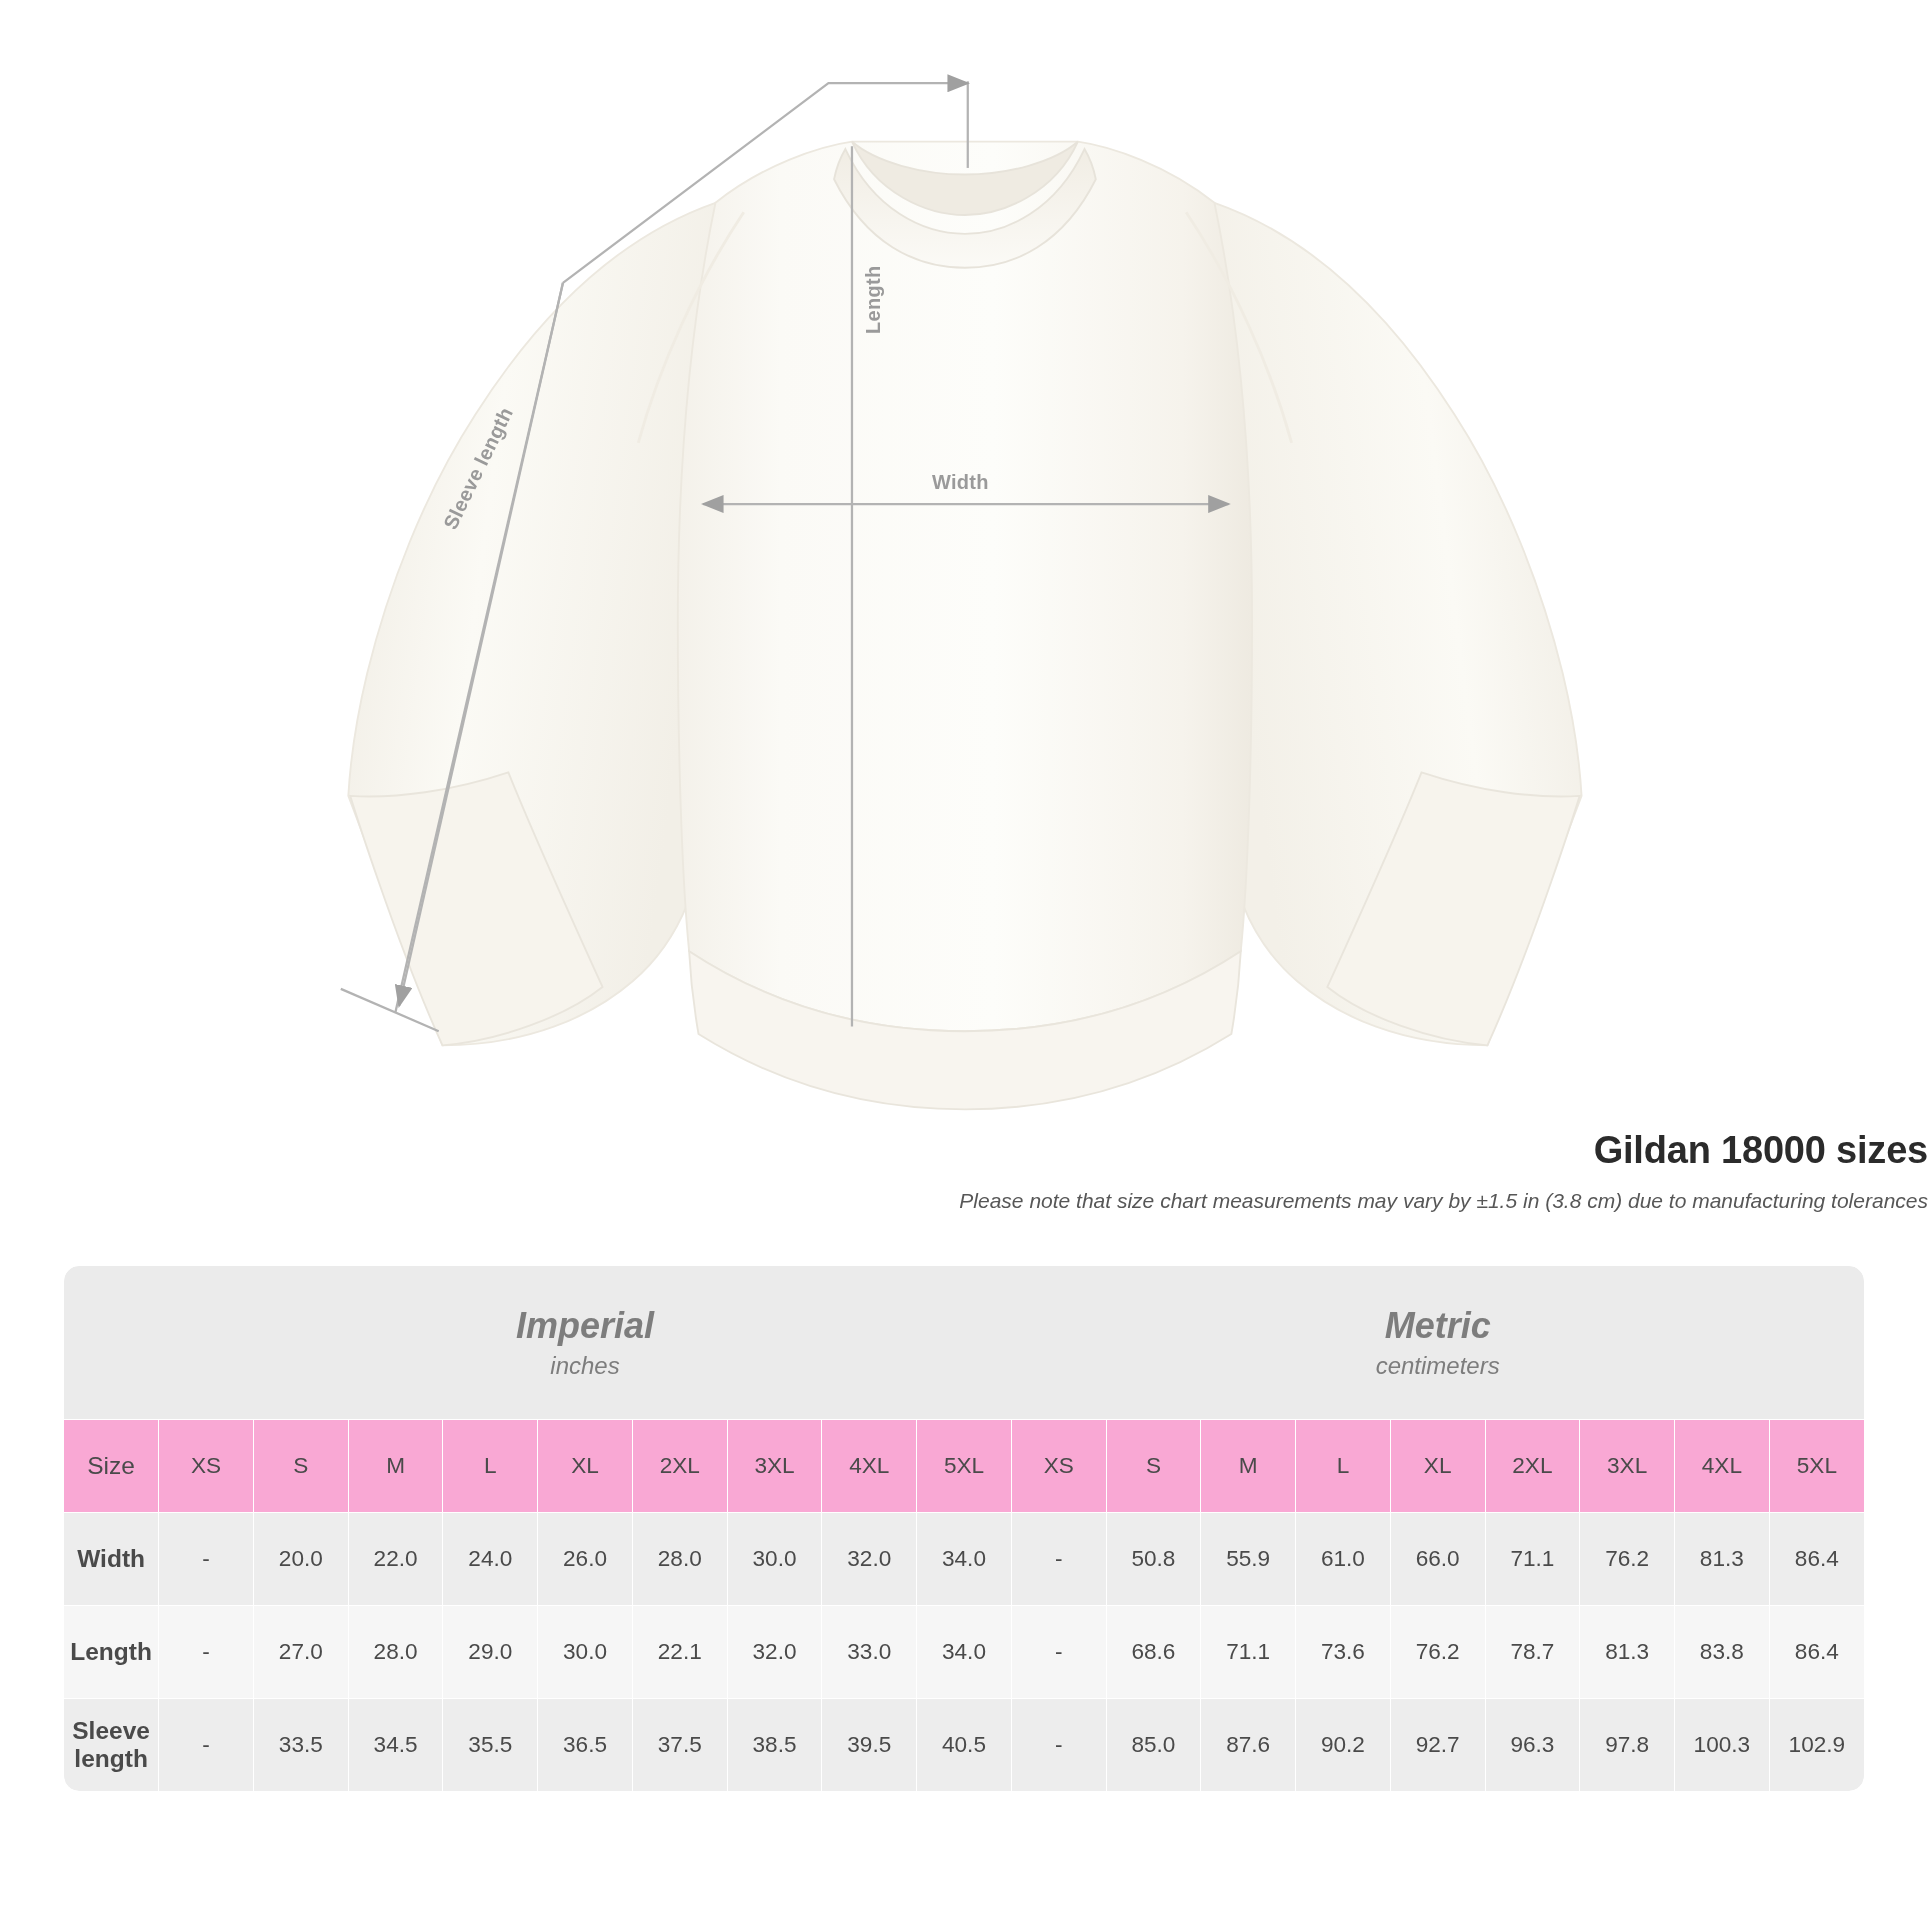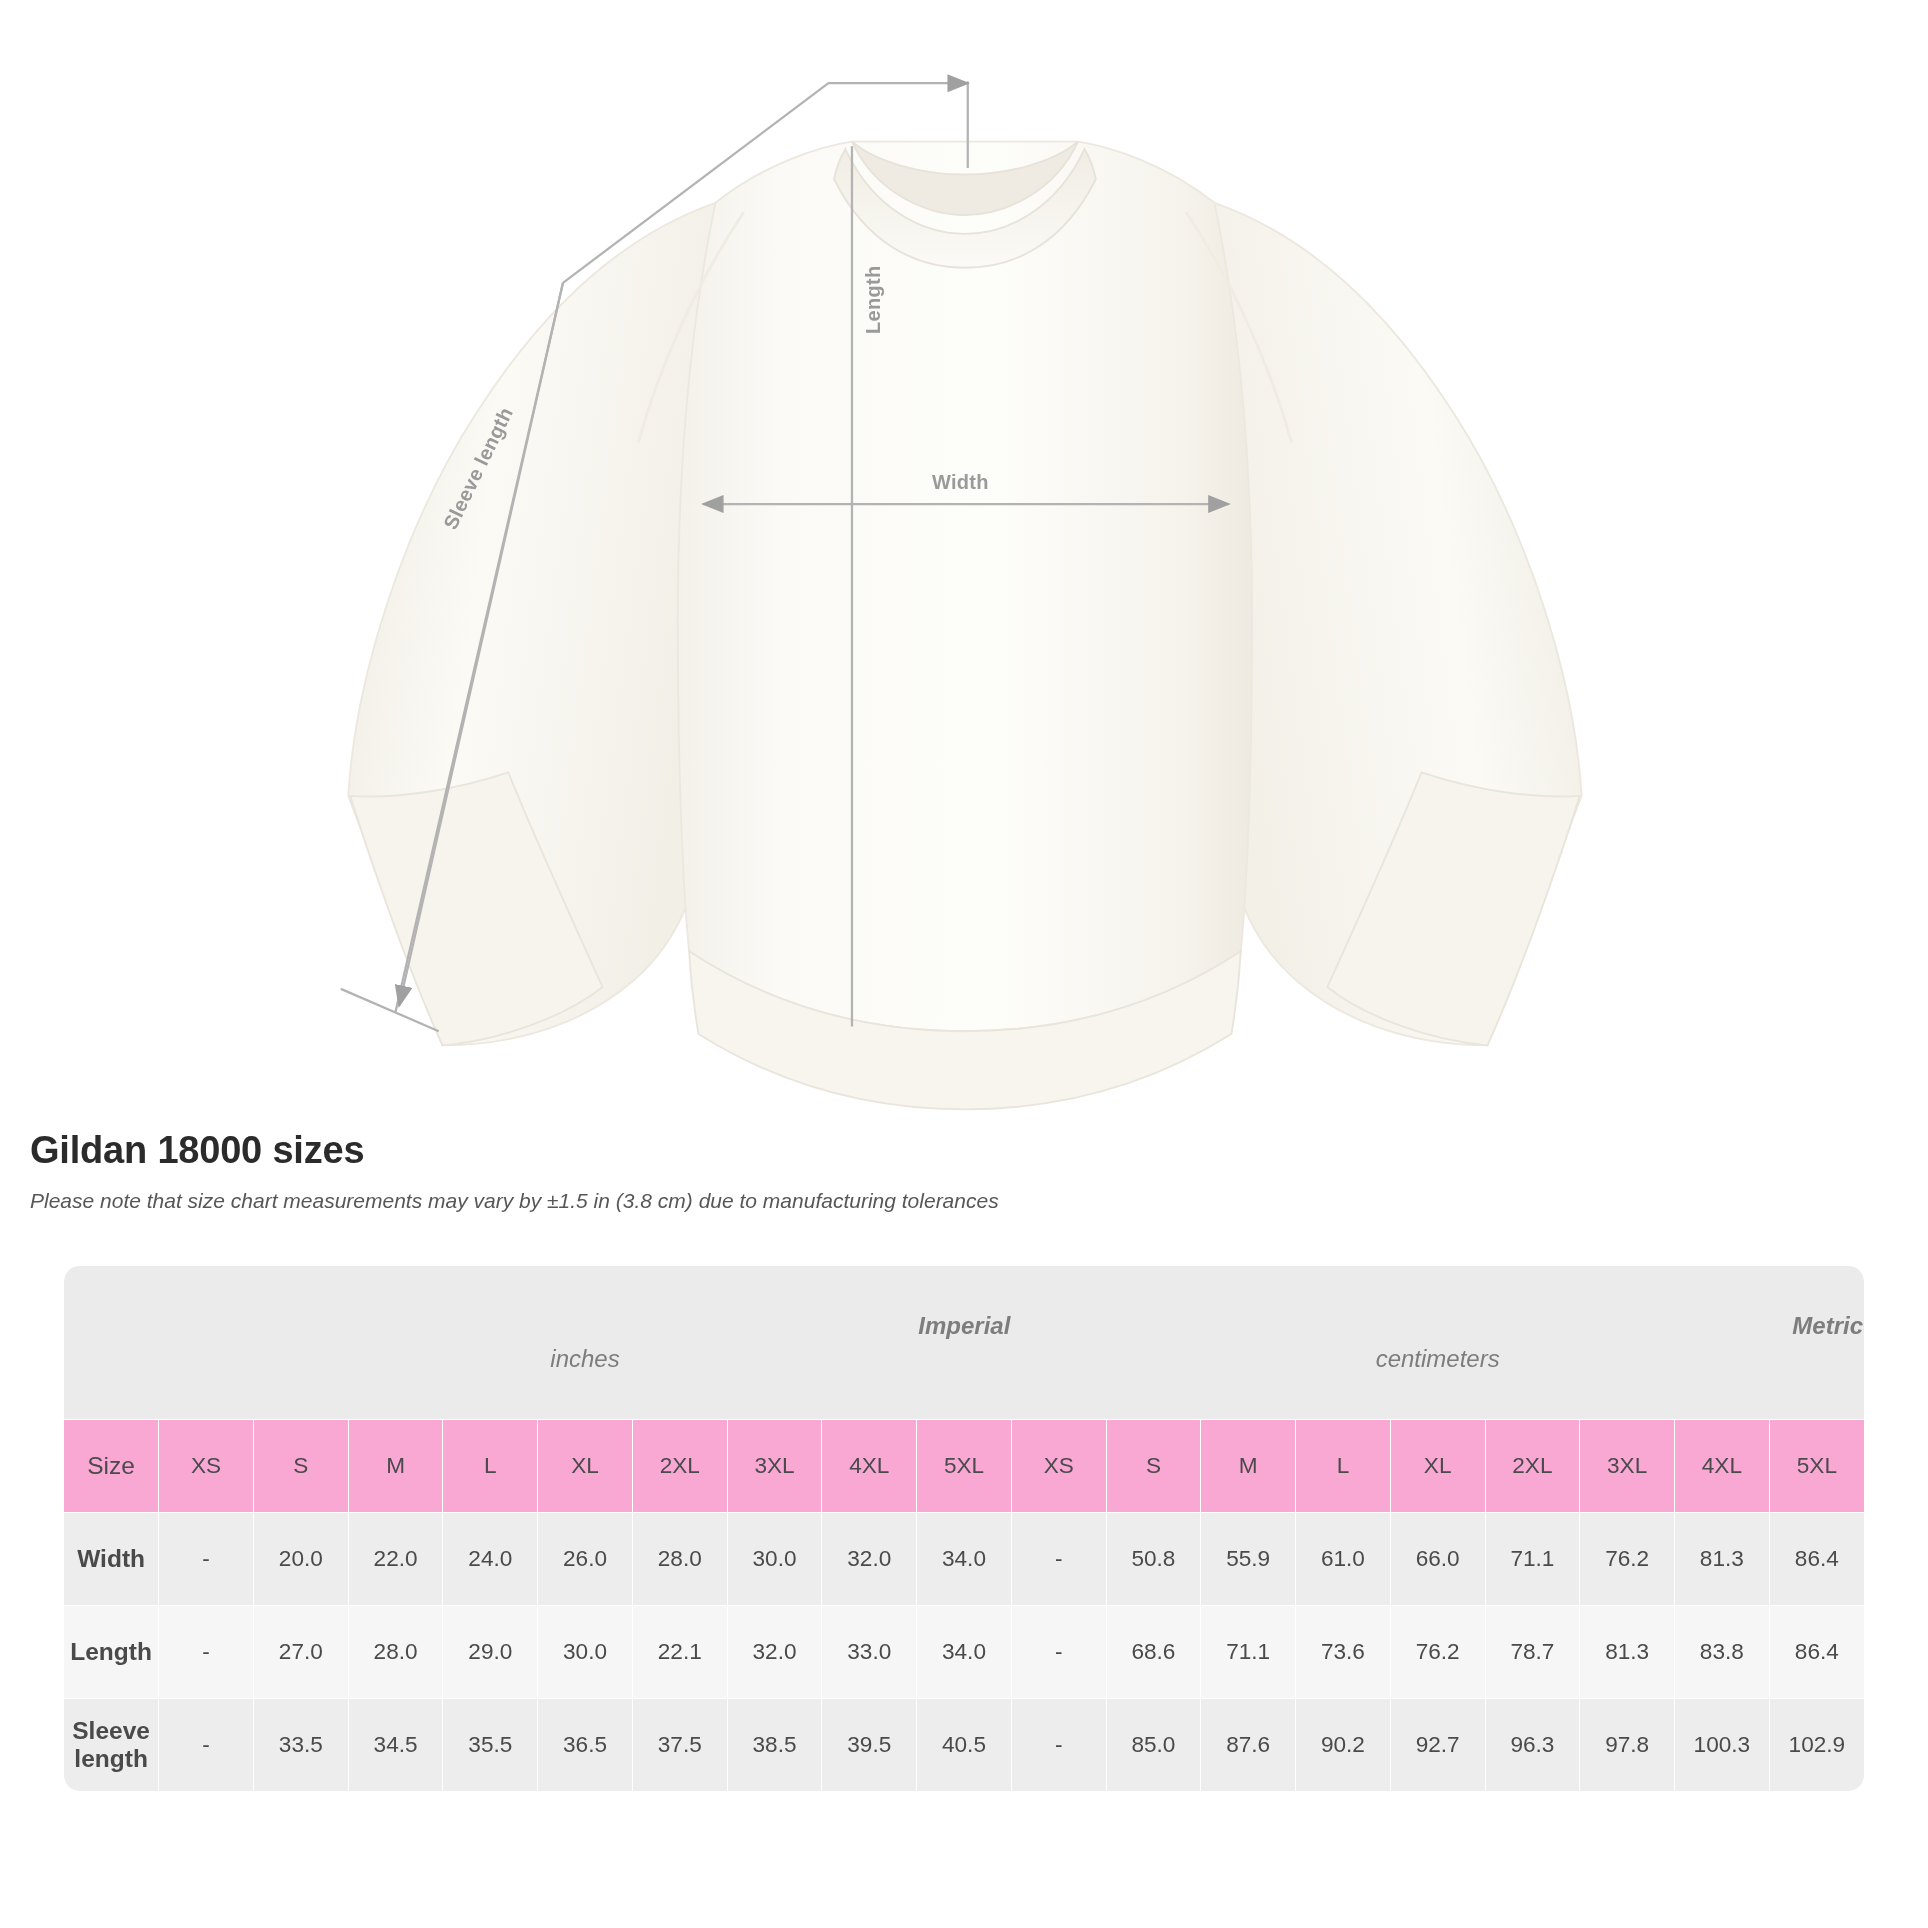--- a/index.html
+++ b/index.html
@@ -53,23 +53,22 @@
   }
   .dim-label.sleeve-label {
     left: 439px;
     top: 523px;
     transform: rotate(-64deg);
     transform-origin: left top;
   }
 
   
   .title-block {
-    text-align: left;
+    text-align: right;
     margin-top: 7.5px;
-    padding-left: 30px;
   }
   .chart-title {
     font-size: 38px;
     font-weight: bold;
     color: #2b2b2b;
     letter-spacing: -0.2px;
   }
   .chart-note {
     font-size: 21px;
     font-style: italic;
@@ -98,26 +97,25 @@
     vertical-align: middle;
     font-size: 22.6px;
     color: #4a4a4a;
     font-weight: normal;
   }
   .unitrow td {
     height: 151px;
     background: #ebebeb;
   }
   .unit-title {
-    font-size: 24px;
+    font-size: 36px;
     font-style: italic;
     font-weight: bold;
     color: #7d7d7d;
     line-height: 1.15;
-    text-align: right;
   }
   .unit-sub {
     font-size: 24px;
     font-style: italic;
     color: #7d7d7d;
     margin-top: 5.6px;
   }
   .hdrrow td {
     height: 90px;
     background: #f9a8d4;

